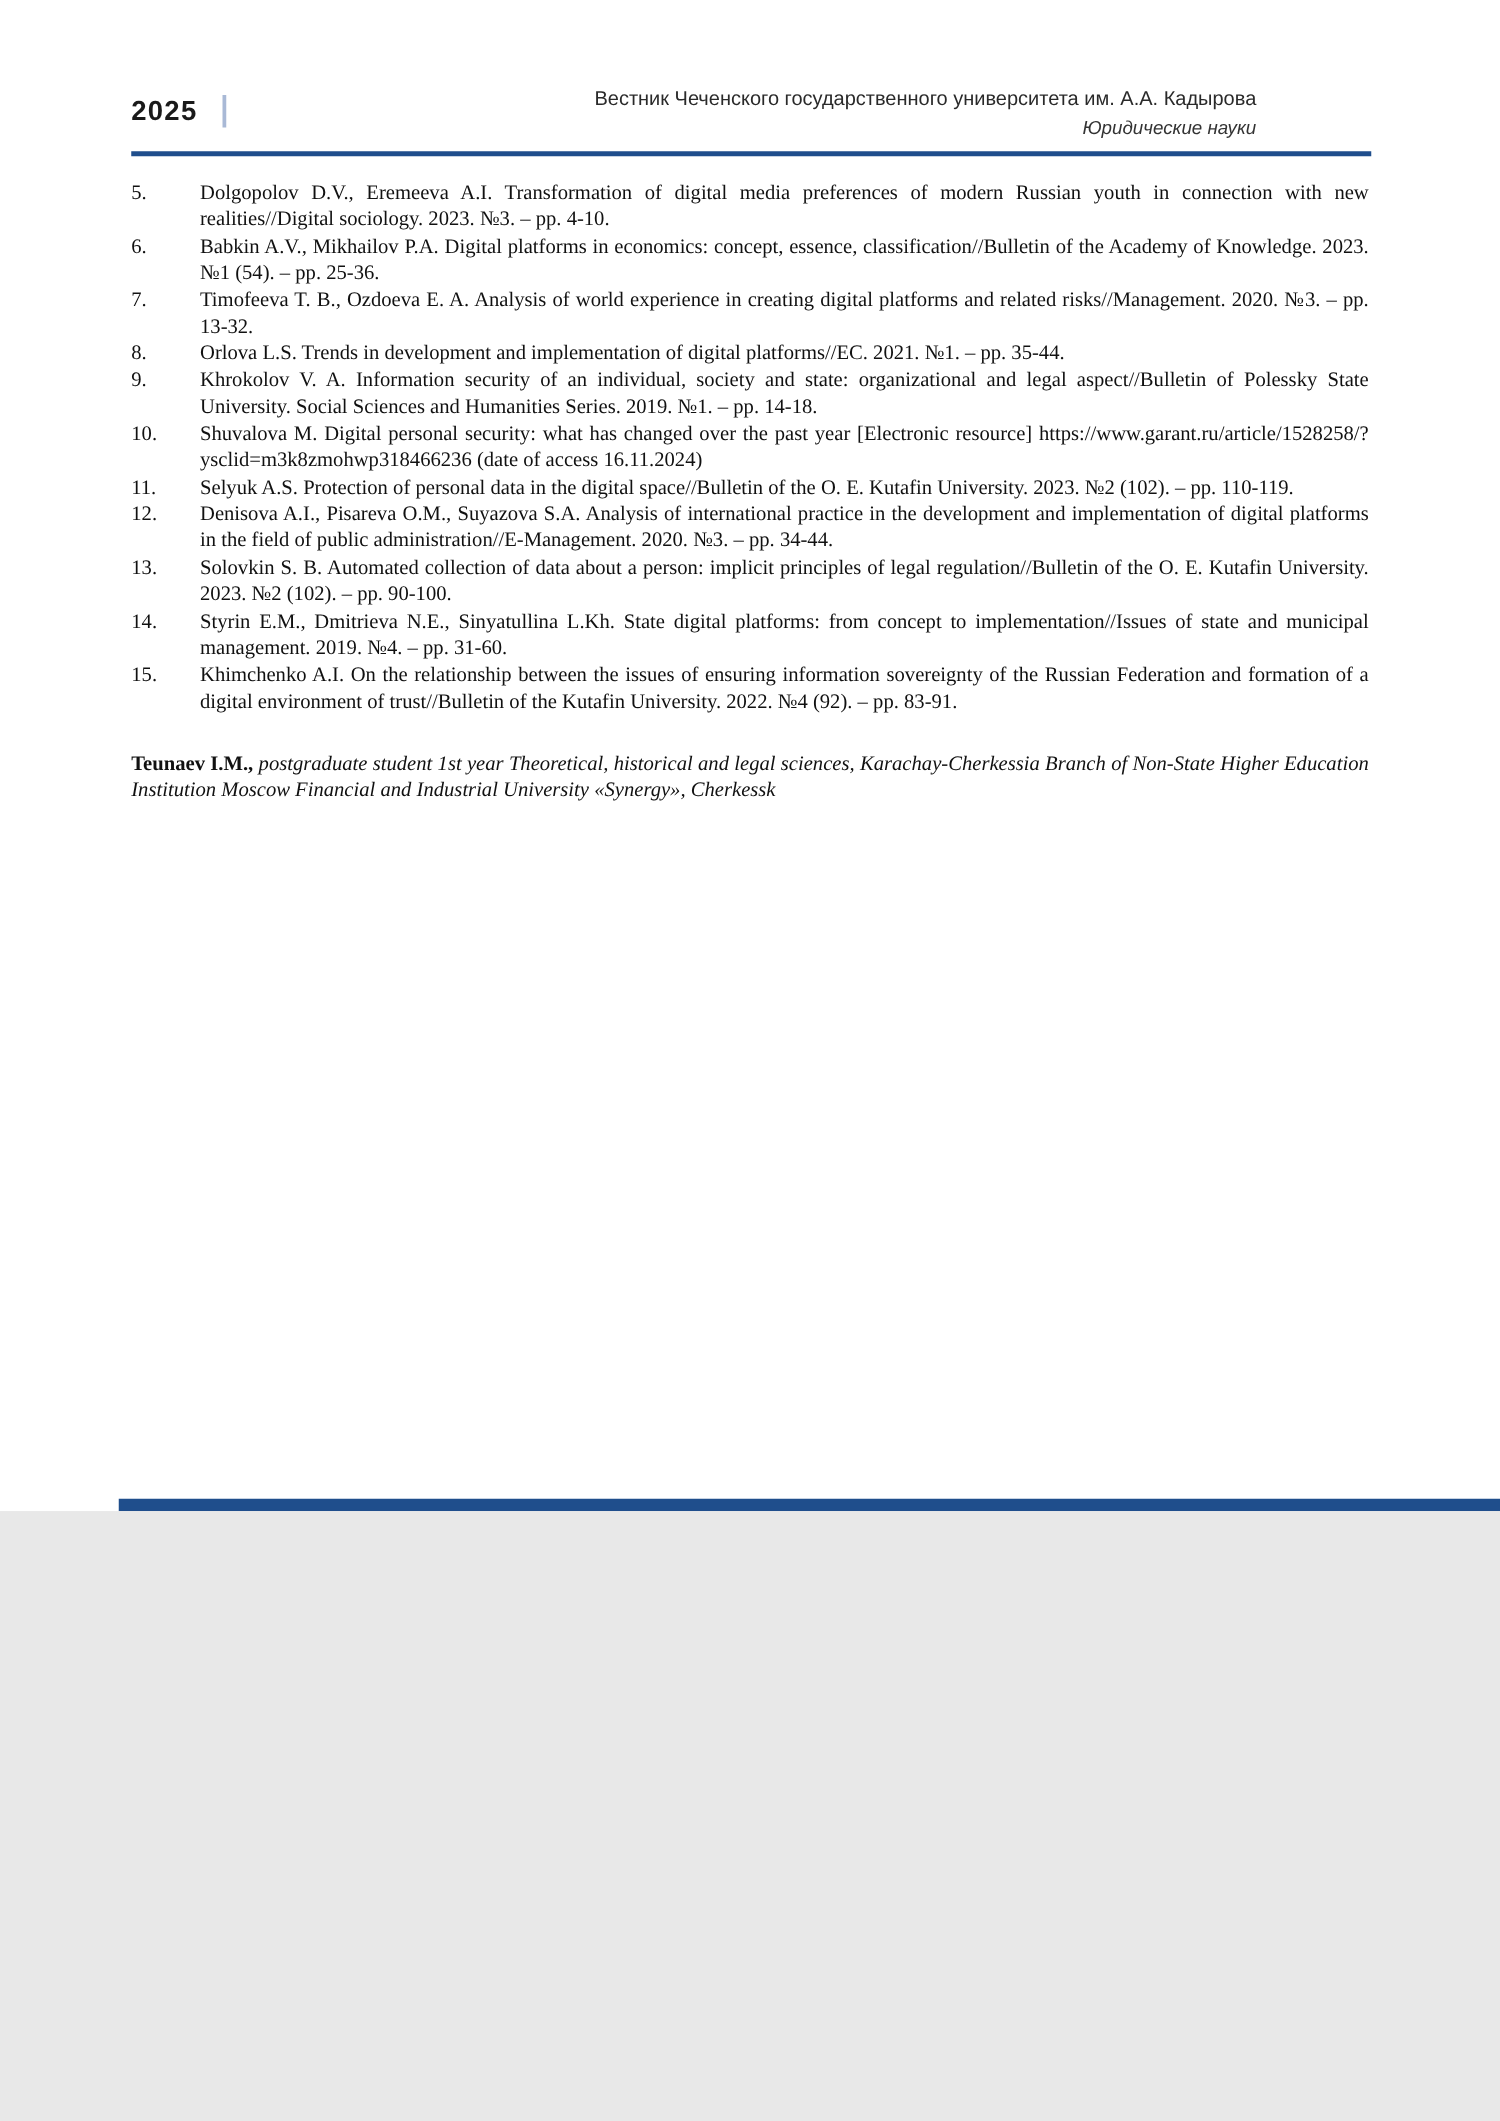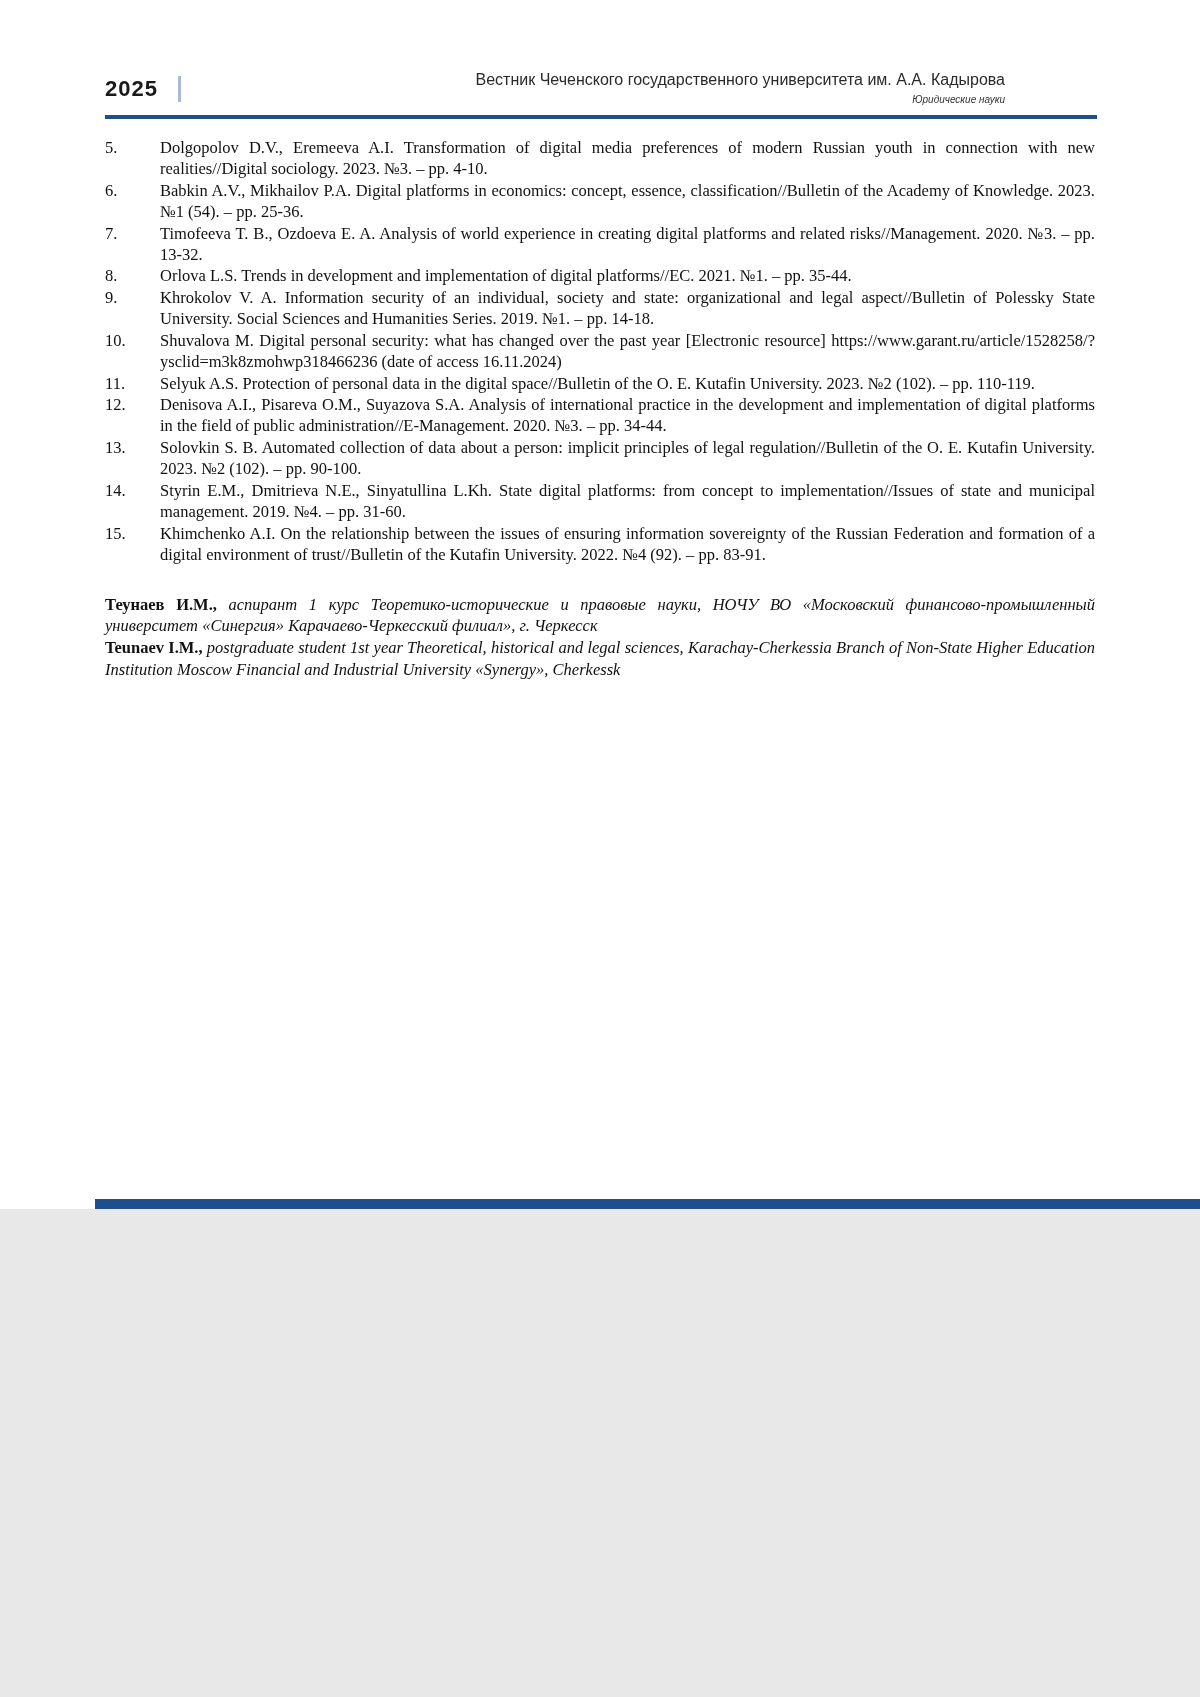--- a/index.html
+++ b/index.html
@@ -32,21 +32,21 @@
     color: #1a1a1a;
   }
   .year-divider { width: 3px; height: 26px; background: var(--divider, #a9b9d6); }
   .journal-block {
     text-align: right;
     font-family: "Liberation Sans", sans-serif;
     color: #2a2a2a;
     padding-right: 90px;
   }
   .journal-title { font-size: 16px; line-height: 1.3; text-align: right; }
-  .journal-subtitle { font-size: 10px; font-style: italic; margin-top: 3px; color: #333333; }
+  .journal-subtitle { font-size: 15px; font-style: italic; margin-top: 3px; color: #333333; }
 
   .header-rule {
     height: 4px;
     background: var(--accent, #1f4e8c);
     margin: 10px 103px 0 105px;
   }
 
   
   .content { padding: 18px 105px 0 105px; }
 
@@ -164,24 +164,20 @@
       </div>
       <div class="ref-row">
         <span class="ref-num">15.</span>
         <span class="ref-text">Khimchenko A.I. On the relationship between the issues of ensuring information sovereignty of the Russian Federation and formation of a digital environment of trust//Bulletin of the Kutafin University. 2022. №4 (92). – pp. 83-91.</span>
       </div>
     </div>
 
 
     <div class="author-entries">
       <p class="author-entry">
-        <span class="author-name">Теунаев И.М.,</span>
-        <span class="author-details">аспирант 1 курс Теоретико-исторические и правовые науки, НОЧУ ВО «Московский финансово-промышленный университет «Синергия» Карачаево-Черкесский филиал», г. Черкесск</span>
-      </p>
-      <p class="author-entry">
         <span class="author-name">Teunaev I.M.,</span>
         <span class="author-details">postgraduate student 1st year Theoretical, historical and legal sciences, Karachay-Cherkessia Branch of Non-State Higher Education Institution Moscow Financial and Industrial University «Synergy», Cherkessk</span>
       </p>
     </div>
 
   </main>
 
   <div class="page-number">202</div>
   <div class="footer-bar"></div>
 

